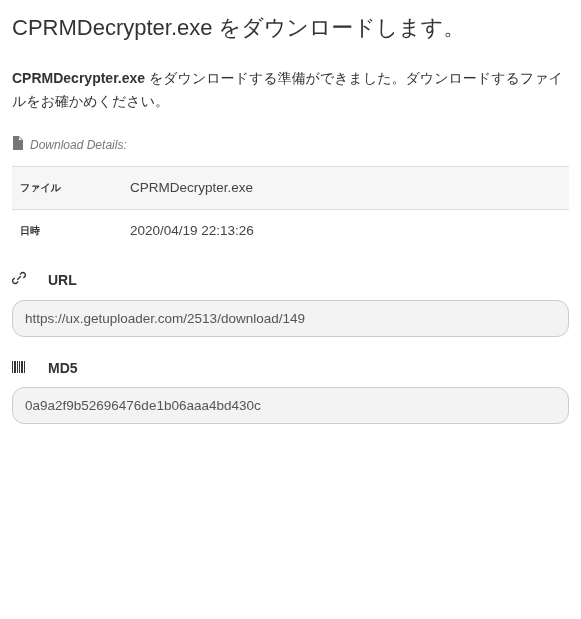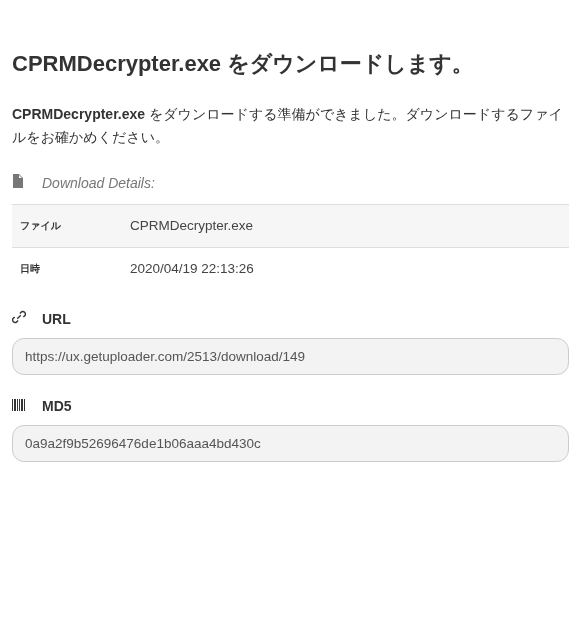--- a/index.html
+++ b/index.html
@@ -7,39 +7,38 @@
     font-family: "Segoe UI", Meiryo, "Hiragino Kaku Gothic Pro", sans-serif;
     color: #333;
     background: #fff;
     width: 581px;
     padding: 10px 12px 0 12px;
     font-size: 14px;
     line-height: 1.6;
   }
   h1 {
     font-size: 22px;
-    font-weight: 700;
+    font-weight: 400;
     color: #333;
     margin-bottom: 22px;
-    margin-top: 36px;
   }
   .intro-text {
     font-size: 14px;
     color: #333;
     margin-bottom: 24px;
   }
   .intro-text .bold { font-weight: 700; }
   .section-heading {
-    font-size: 14px;
+    font-size: 12px;
     color: #777;
     font-style: italic;
     margin-bottom: 10px;
     display: flex;
     align-items: center;
-    gap: 18px;
+    gap: 6px;
   }
   .section-heading .icon { font-style: normal; }
   .details-table {
     width: 100%;
     border-collapse: collapse;
     margin-bottom: 18px;
   }
   .details-table tr { border-top: 1px solid #ddd; }
   .details-table tr:nth-child(odd) { background: #f6f6f6; }
   .details-table tr:nth-child(even) { background: #fff; }
@@ -56,21 +55,21 @@
     color: #444;
     font-size: 13.5px;
   }
   .sub-heading {
     font-size: 14px;
     font-weight: 700;
     color: #333;
     margin-bottom: 8px;
     display: flex;
     align-items: center;
-    gap: 16px;
+    gap: 22px;
   }
   .readonly-box {
     width: 100%;
     background: #f3f3f3;
     border: 1px solid #ccc;
     border-radius: 12px;
     padding: 10px 12px;
     font-size: 13.5px;
     color: #555;
     margin-bottom: 20px;

